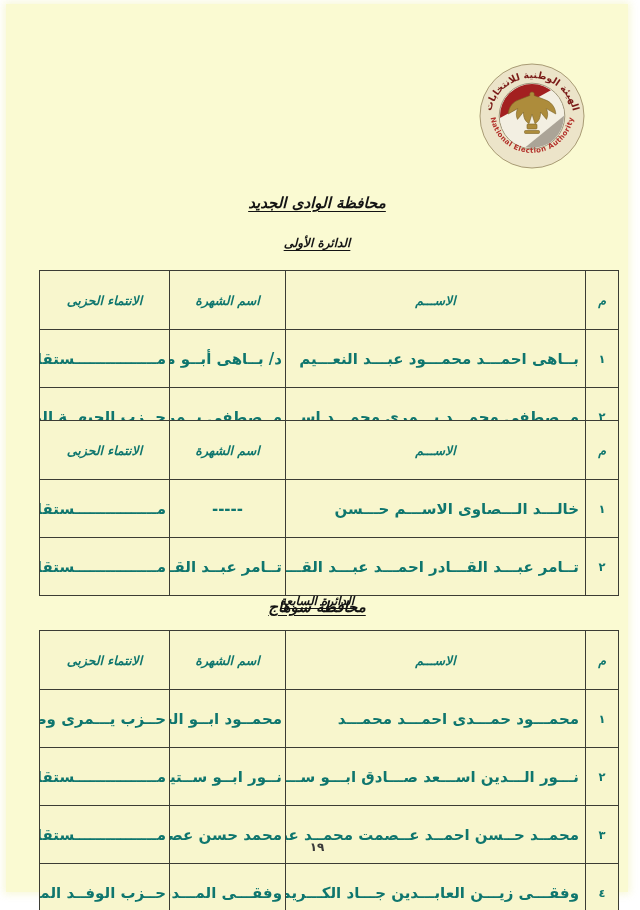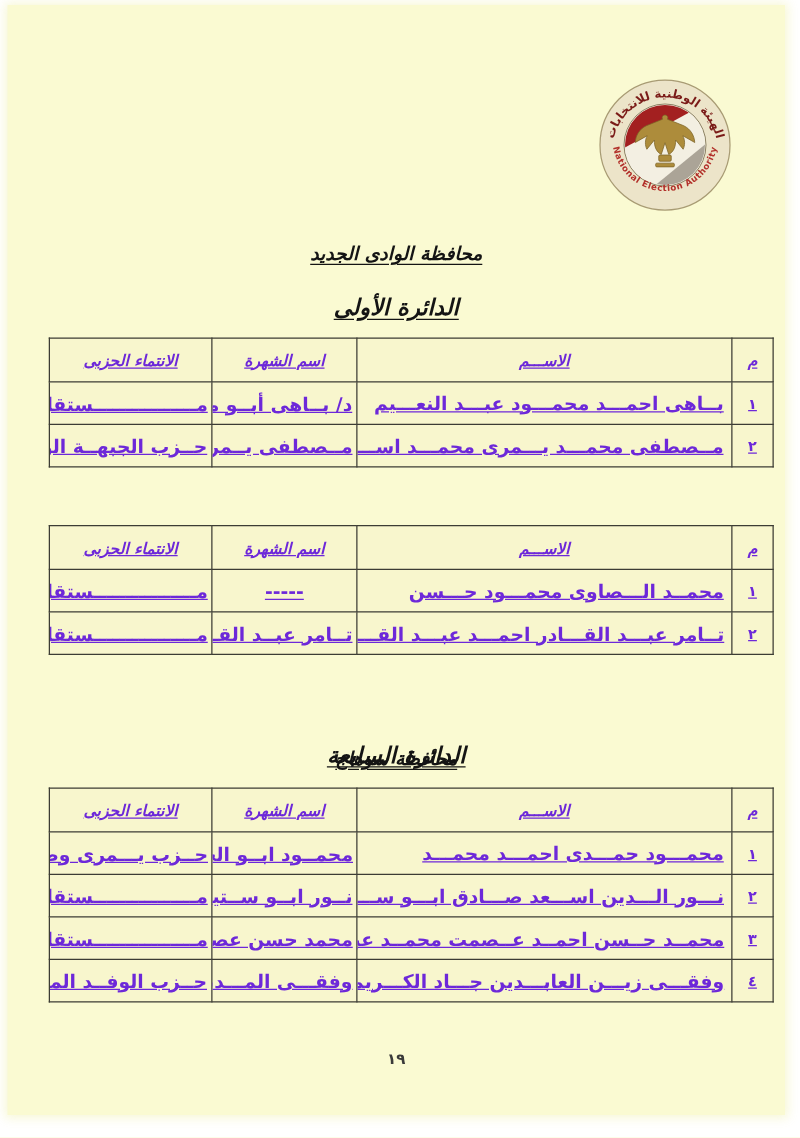--- a/index.html
+++ b/index.html
@@ -18,38 +18,38 @@
   
   .heading{
     position:absolute;left:0;width:100%;text-align:center;
     font-weight:bold;font-style:italic;color:#141414;
   }
   .heading span{
     text-decoration:underline;
     text-underline-offset:3px;
   }
   .gov{font-size:15px;}
-  .dist{font-size:18px;text-align:center;}
+  .dist{font-size:12px;text-align:center;}
   .gov1{top:190px;}
   .dist1{top:232px;}
   .dist2{top:382px;}
   .gov2{top:553px;margin-top:41px;}
   .dist3{top:590px;}
   
   table.ctable{
     position:absolute;left:33px;width:579px;
     border-collapse:collapse;direction:rtl;table-layout:fixed;
     background:#f8f6cd;
   }
   .t1{top:266px;}
   .t2{top:416px;}
   .t3{top:626px;}
   .ctable th,.ctable td{
-    border:1.2px solid #3c3c34;color:#6d28d9;
-    overflow:hidden;white-space:nowrap;padding:0 3px;text-decoration:underline;
+    border:1.2px solid #3c3c34;color:#0f766e;
+    overflow:hidden;white-space:nowrap;padding:12px 3px;
   }
   .ctable th{
     height:34px;font-size:12.5px;font-weight:bold;font-style:italic;
     text-align:center;
   }
   .ctable td{height:33px;font-size:15px;font-weight:bold;}
   col.c-num{width:33px;}
   col.c-name{width:300px;}
   col.c-alias{width:116px;}
   col.c-party{width:130px;}
@@ -142,21 +142,21 @@
       <tr>
         <th>م</th>
         <th>الاســـم</th>
         <th>اسم الشهرة</th>
         <th>الانتماء الحزبى</th>
       </tr>
     </thead>
     <tbody>
       <tr>
         <td class="num">١</td>
-        <td class="name">محمــد الـــصاوى محمـــود حـــسن</td>
+        <td class="name">خالـــد الـــصاوى الاســـم حـــسن</td>
         <td class="alias">-----</td>
         <td class="party">مــــــــــــــــستقل</td>
       </tr>
       <tr>
         <td class="num">٢</td>
         <td class="name">تــامر عبـــد القـــادر احمـــد عبـــد القـــادر</td>
         <td class="alias">تــامر عبــد القــادر</td>
         <td class="party">مــــــــــــــــستقل</td>
       </tr>
     </tbody>

